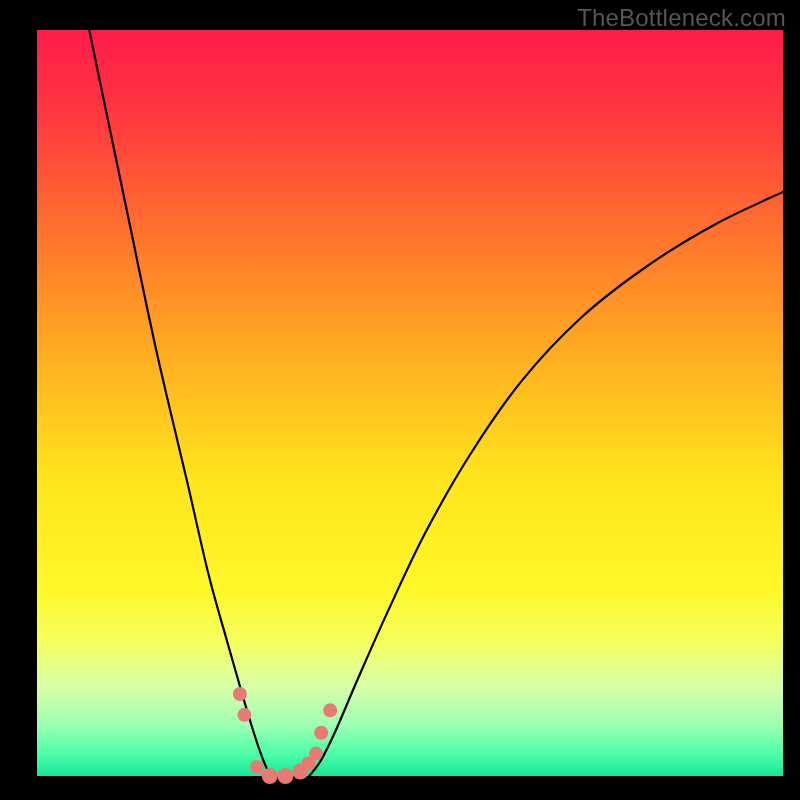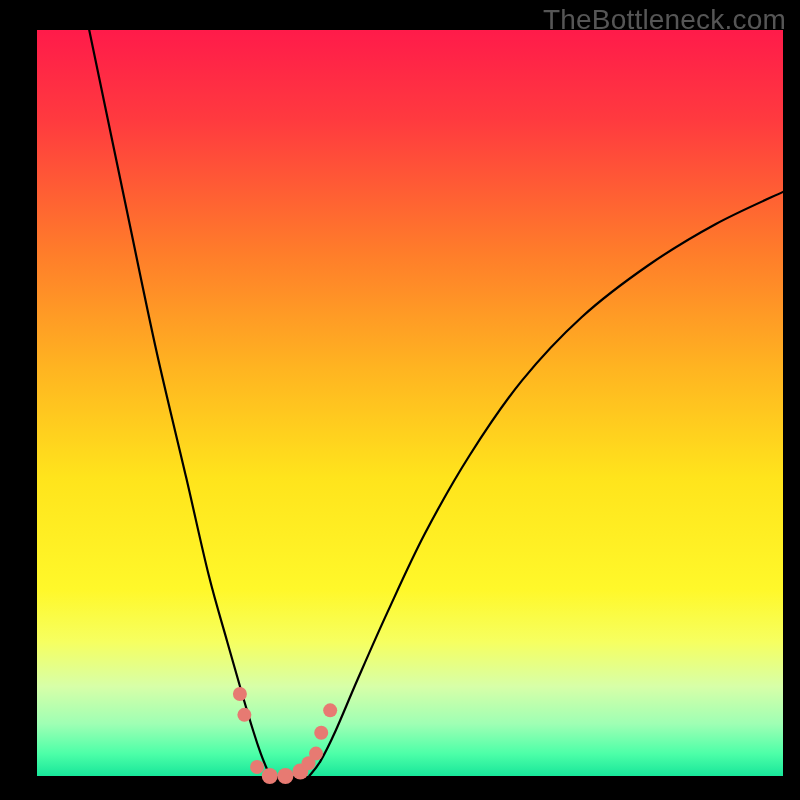--- a/index.html
+++ b/index.html
@@ -14,21 +14,21 @@
     position: relative;
     width: 800px;
     height: 800px;
     background: #000;
   }
   .watermark {
     position: absolute;
     top: 4px;
     right: 14px;
     font-family: Arial, Helvetica, sans-serif;
-    font-size: 28px;
+    font-size: 24px;
     color: #565656;
     font-weight: 500;
     letter-spacing: 0.2px;
     z-index: 10;
   }
   svg {
     position: absolute;
     top: 0;
     left: 0;
   }

